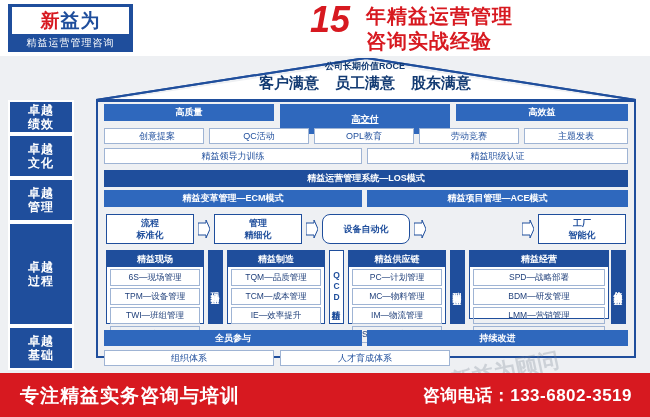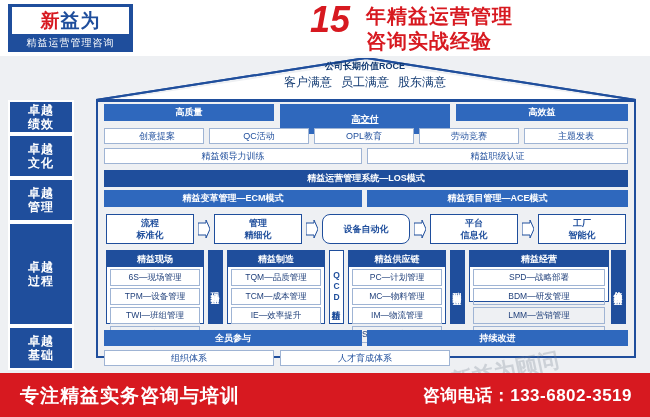--- a/index.html
+++ b/index.html
@@ -28,21 +28,21 @@
   .hdr-l2{position:absolute;left:56px;top:27px;color:#d71920;font-size:20px;font-weight:bold;line-height:24px;letter-spacing:1px;}
 
   
   .canvas{position:absolute;left:0;top:56px;width:650px;height:317px;background:#eef0f3;}
 
   
   .roof{position:absolute;left:96px;top:2px;width:540px;height:24px;}
   .roof svg{display:block;}
   .roof-band{position:absolute;left:150px;top:4px;width:430px;height:34px;}
   .roof-t1{position:absolute;left:0;top:0;width:430px;text-align:center;color:#123a72;font-size:9px;font-weight:bold;}
-  .roof-t2{position:absolute;left:0;top:14px;width:430px;display:flex;justify-content:center;gap:9px;color:#123a72;font-size:12px;font-weight:normal;}
+  .roof-t2{position:absolute;left:0;top:14px;width:430px;display:flex;justify-content:center;gap:16px;color:#123a72;font-size:15px;font-weight:bold;}
 
   
   .bx{position:absolute;background:#1f4e9c;color:#ffffff;display:flex;align-items:center;justify-content:center;
       font-size:9px;font-weight:bold;box-sizing:border-box;}
   .bx-lt{background:#2f68bd;}
   .bx-w{background:#ffffff;color:#1f4e9c;border:1px solid #9fb4d4;font-weight:normal;}
   .bx-out{background:#ffffff;color:#1f4e9c;border:1px solid #1f4e9c;}
 
   
   .pill{position:absolute;left:8px;width:66px;background:#1f4e9c;color:#ffffff;border:2px solid #ffffff;
@@ -168,24 +168,20 @@
     </div>
     <div class="bx bx-out" style="left:322px;top:158px;width:88px;height:30px;line-height:12px;border-radius:8px;">
       <span>设备</span>
       <span>自动化</span>
     </div>
     <div class="arrow" style="left:414px;">
       <svg width="12" height="18" viewBox="0 0 12 18">
           <polygon points="0,3 8,3 8,0 12,9 8,18 8,15 0,15" fill="#ffffff" stroke="#1f4e9c" stroke-width="1"></polygon>
         </svg>
     </div>
-    <div class="bx bx-out" style="left:430px;top:158px;width:88px;height:30px;flex-direction:column;line-height:12px;">
-      <span>平台</span>
-      <span>信息化</span>
-    </div>
     <div class="arrow" style="left:522px;">
       <svg width="12" height="18" viewBox="0 0 12 18">
           <polygon points="0,3 8,3 8,0 12,9 8,18 8,15 0,15" fill="#ffffff" stroke="#1f4e9c" stroke-width="1"></polygon>
         </svg>
     </div>
     <div class="bx bx-out" style="left:538px;top:158px;width:88px;height:30px;flex-direction:column;line-height:12px;">
       <span>工厂</span>
       <span>智能化</span>
     </div>
 
@@ -208,21 +204,21 @@
 
     <div class="col" style="left:348px;height:74px;">
       <div class="col-h">精益供应链</div>
       <div class="col-i">PC—计划管理</div>
       <div class="col-i">MC—物料管理</div>
       <div class="col-i">IM—物流管理</div>
       <div class="col-i">SCM—供应链管理</div>
     </div>
     <div class="vbar" style="left:450px;height:74px;">端到端精益</div>
 
-    <div class="col" style="left:469px;width:140px;height:52px;">
+    <div class="col" style="left:469px;width:140px;height:69px;">
       <div class="col-h">精益经营</div>
       <div class="col-i">SPD—战略部署</div>
       <div class="col-i">BDM—研发管理</div>
       <div class="col-i">LMM—营销管理</div>
       <div class="col-i">MBO—目标管理</div>
     </div>
     <div class="vbar" style="left:611px;height:74px;">价值增长精益</div>
 
     <div class="bx bx-lt" style="left:104px;top:274px;width:258px;height:16px;">全员参与</div>
     <div class="bx bx-lt" style="left:367px;top:274px;width:261px;height:16px;">持续改进</div>

